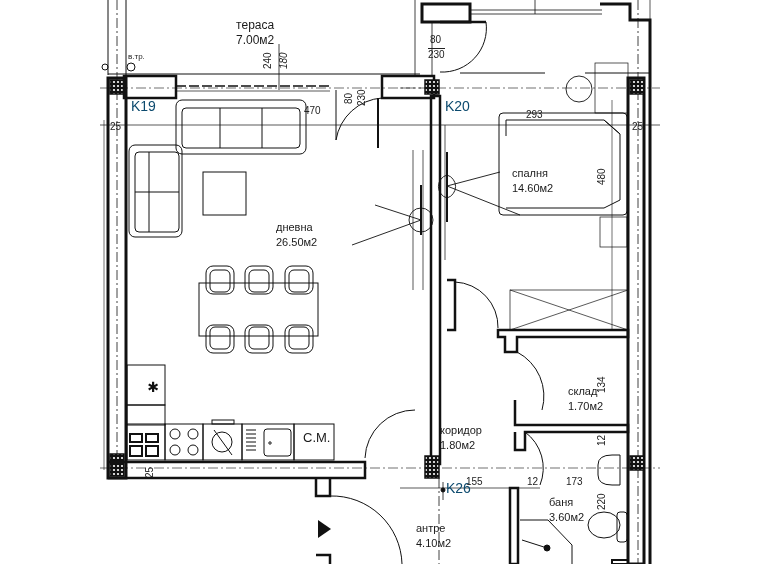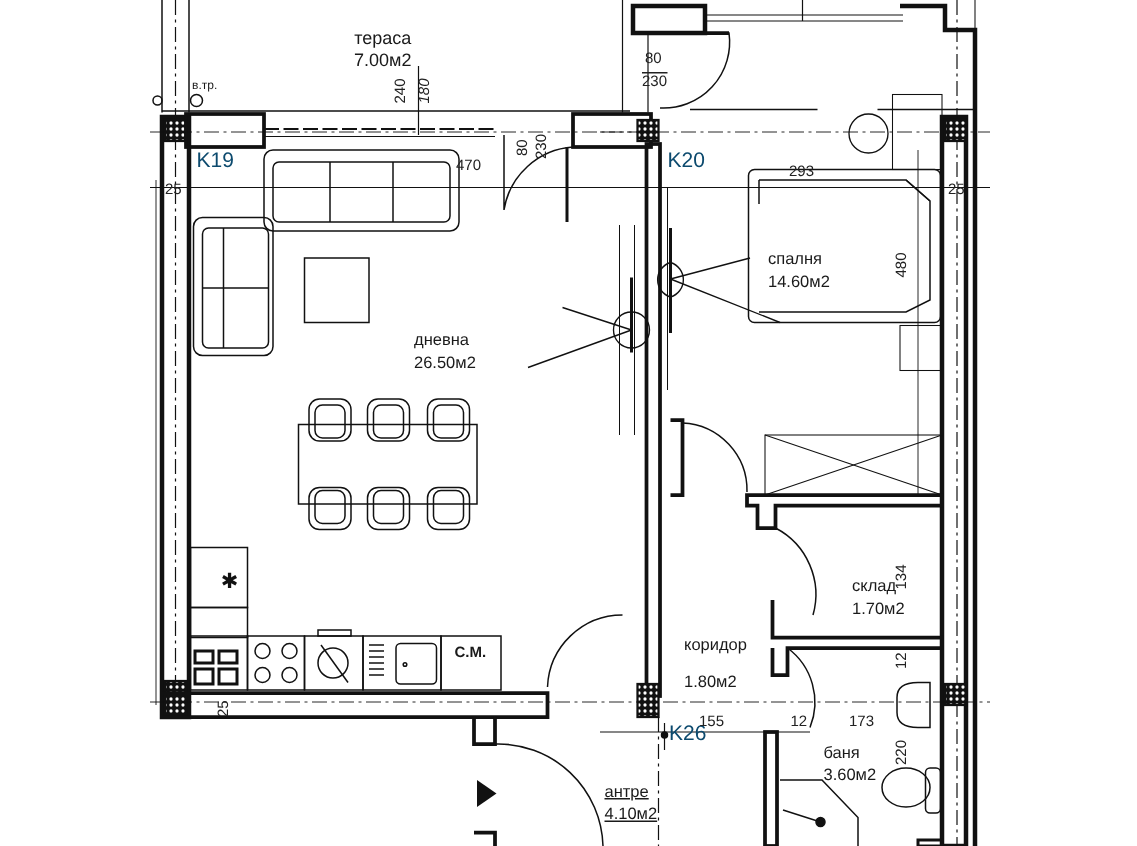--- a/index.html
+++ b/index.html
@@ -232,41 +232,41 @@
 <div class="lbl room" style="left:512px;top:168px;">
   <div>спалня</div>
   <div style="margin-top:4px;text-align:right;">14.60м2</div>
 </div>
 
 <div class="lbl room" style="left:568px;top:386px;">
   <div>склад</div>
   <div style="margin-top:4px;text-align:right;">1.70м2</div>
 </div>
 
-<div class="lbl room" style="left:456px;top:425px;">
+<div class="lbl room" style="left:440px;top:425px;">
   <div>коридор</div>
-  <div style="margin-top:14px;">1.80м2</div>
+  <div style="margin-top:4px;">1.80м2</div>
 </div>
 
 <div class="lbl room" style="left:549px;top:497px;">
   <div>баня</div>
   <div style="margin-top:4px;">3.60м2</div>
 </div>
 
-<div class="lbl room" style="left:403px;top:523px;text-decoration:underline;">
+<div class="lbl room" style="left:416px;top:523px;">
   <div>антре</div>
   <div style="margin-top:4px;">4.10м2</div>
 </div>
 
 <div class="lbl axis" style="left:131px;top:99px;">K19</div>
 <div class="lbl axis" style="left:445px;top:99px;">K20</div>
 <div class="lbl axis" style="left:446px;top:481px;text-align:center;">K26</div>
 
 <div class="lbl tiny" style="left:128px;top:53px;">в.тр.</div>
-<div class="lbl" style="left:303px;top:431px;font-size:10px;font-weight:bold;">С.М.</div>
+<div class="lbl" style="left:303px;top:431px;font-size:13px;font-weight:normal;">С.М.</div>
 
 <div class="lbl dim vert" style="left:263px;top:69px;">240</div>
 <div class="lbl dim vert" style="left:279px;top:69px;font-style:italic;">180</div>
 
 <div class="lbl dim" style="left:430px;top:35px;">80</div>
 <div class="lbl dim" style="left:428px;top:48px;border-top:1px solid #222;padding-top:1px;">230</div>
 
 <div class="lbl dim vert" style="left:344px;top:104px;">80</div>
 <div class="lbl dim vert" style="left:357px;top:106px;">230</div>
 

